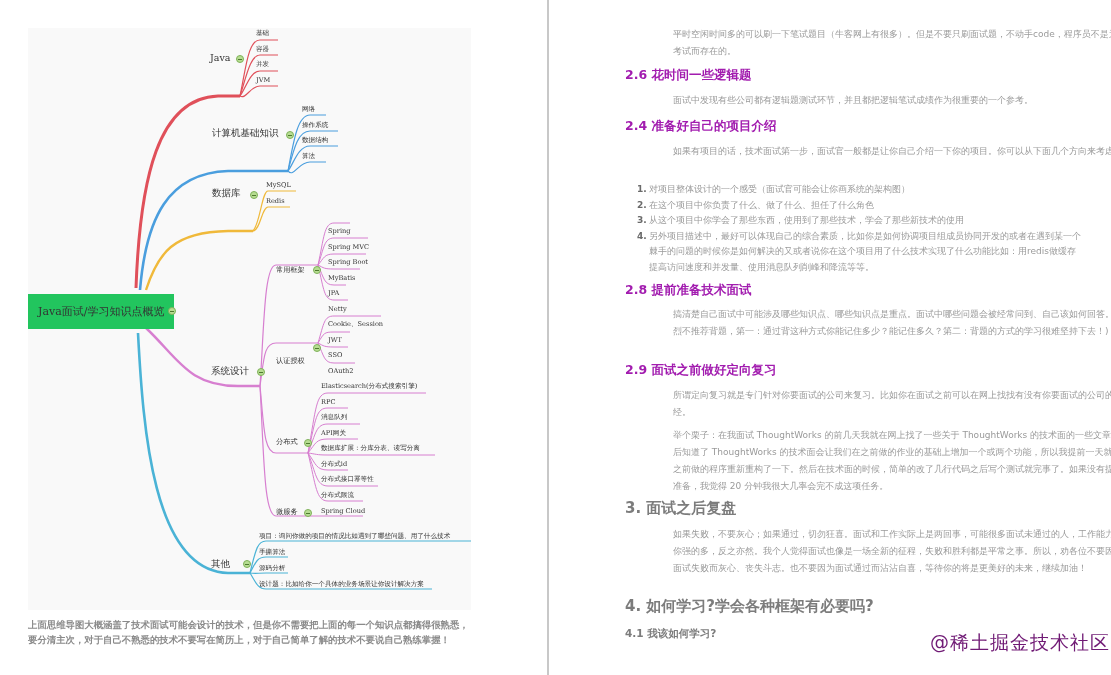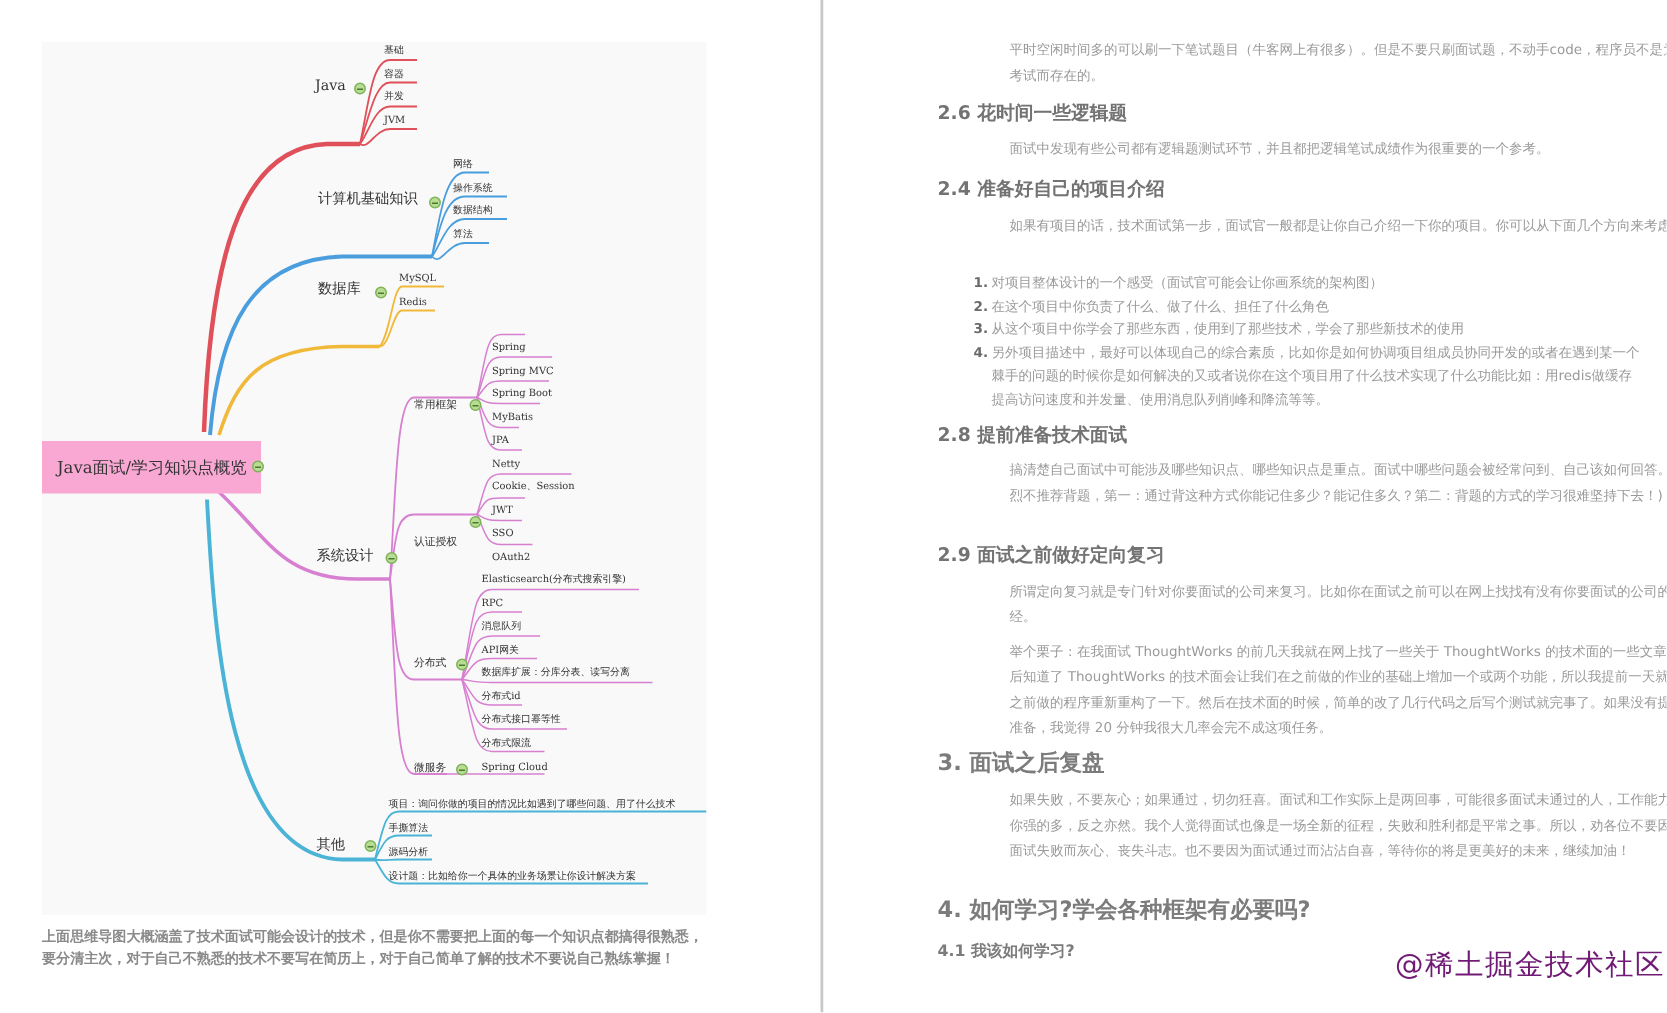--- a/index.html
+++ b/index.html
@@ -6,32 +6,32 @@
   html, body { width: 1111px; height: 675px; overflow: hidden; background: #ffffff; }
   body { font-family: "DejaVu Sans", "Liberation Sans", sans-serif; position: relative; }
 
   .page-left { position: absolute; left: 0; top: 0; width: 547px; height: 675px; background: #fff; }
   .page-divider { position: absolute; left: 547px; top: 0; width: 2px; height: 675px; background: #c8c8c8; }
   .page-right { position: absolute; left: 549px; top: 0; width: 562px; height: 675px; background: #fff; }
 
   .mindmap { position: absolute; left: 28px; top: 28px; width: 443px; height: 582px; background: #f9f9f9; }
   .mindmap svg { position: absolute; left: 0; top: 0; }
   .mm-text { position: absolute; font-family: "DejaVu Serif", "Liberation Serif", serif; color: #333; white-space: nowrap; line-height: 1; }
-  .mm-root { font-size: 11px; background: #f9a8d4; padding: 12px 10px; }
+  .mm-root { font-size: 11px; background: #22c55e; padding: 12px 10px; }
   .mm-l1 { font-size: 9.5px; }
   .mm-l2 { font-size: 7.2px; }
   .mm-l3 { font-size: 6.6px; }
   .mm-toggle { position: absolute; width: 8px; height: 8px; border-radius: 50%; background: #b7dd92; border: 1px solid #7fb25a; }
   .mm-toggle::after { content: ""; position: absolute; left: 1px; right: 1px; top: 3px; height: 1px; background: #4e7a30; }
 
   .caption { position: absolute; left: 28px; top: 617px; width: 445px; font-size: 9.4px; line-height: 15px; color: #8a8a8a; font-weight: bold; }
 
   .doc { position: absolute; left: 625px; top: 0; width: 458px; color: #9a9a9a; font-size: 9px; }
   .doc p { position: absolute; left: 0; width: 458px; line-height: 17px; margin-left: 48px; }
-  .doc h3 { position: absolute; left: 0; color: #737373; font-weight: bold; font-size: 12.5px; white-space: nowrap; }
+  .doc h3 { position: absolute; left: 0; color: #a21caf; font-weight: bold; font-size: 12.5px; white-space: nowrap; }
   .doc h2 { position: absolute; left: 0; color: #7c7c7c; font-weight: bold; font-size: 15px; white-space: nowrap; }
   .doc h4 { position: absolute; left: 0; color: #7c7c7c; font-weight: bold; font-size: 10.5px; white-space: nowrap; }
   .doc ol { position: absolute; left: 12px; width: 446px; list-style: none; }
   .doc ol li { line-height: 15.5px; padding-left: 12px; text-indent: -12px; }
   .doc ol li .num { color: #6a6a6a; font-weight: bold; display: inline-block; width: 12px; text-indent: 0; }
 
   .watermark { position: absolute; left: 930px; top: 630px; font-size: 19px; color: #701a75; white-space: nowrap; letter-spacing: 1px; }
 </style>
 </head>
 <body>
@@ -163,21 +163,21 @@
 <div class="page-divider"></div>
 
 <div class="page-right"></div>
 
 <div class="doc">
   <p style="top:26px;">平时空闲时间多的可以刷一下笔试题目（牛客网上有很多）。但是不要只刷面试题，不动手code，程序员不是为了考试而存在的。</p>
   <h3 style="top:67px;">2.6 花时间一些逻辑题</h3>
   <p style="top:92px;">面试中发现有些公司都有逻辑题测试环节，并且都把逻辑笔试成绩作为很重要的一个参考。</p>
   <h3 style="top:118px;">2.4 准备好自己的项目介绍</h3>
   <p style="top:143px;">如果有项目的话，技术面试第一步，面试官一般都是让你自己介绍一下你的项目。你可以从下面几个方向来考虑：</p>
-  <ol style="top:182px;margin-left:12px;">
+  <ol style="top:182px;">
     <li><span class="num">1.</span><span>对项目整体设计的一个感受（面试官可能会让你画系统的架构图）</span></li>
     <li><span class="num">2.</span><span>在这个项目中你负责了什么、做了什么、担任了什么角色</span></li>
     <li><span class="num">3.</span><span>从这个项目中你学会了那些东西，使用到了那些技术，学会了那些新技术的使用</span></li>
     <li><span class="num">4.</span><span>另外项目描述中，最好可以体现自己的综合素质，比如你是如何协调项目组成员协同开发的或者在遇到某一个棘手的问题的时候你是如何解决的又或者说你在这个项目用了什么技术实现了什么功能比如：用redis做缓存提高访问速度和并发量、使用消息队列削峰和降流等等。</span></li>
   </ol>
   <h3 style="top:282px;">2.8 提前准备技术面试</h3>
   <p style="top:306px;">搞清楚自己面试中可能涉及哪些知识点、哪些知识点是重点。面试中哪些问题会被经常问到、自己该如何回答。(强烈不推荐背题，第一：通过背这种方式你能记住多少？能记住多久？第二：背题的方式的学习很难坚持下去！)</p>
   <h3 style="top:362px;">2.9 面试之前做好定向复习</h3>
   <p style="top:387px;">所谓定向复习就是专门针对你要面试的公司来复习。比如你在面试之前可以在网上找找有没有你要面试的公司的面经。</p>
   <p style="top:427px;">举个栗子：在我面试 ThoughtWorks 的前几天我就在网上找了一些关于 ThoughtWorks 的技术面的一些文章。然后知道了 ThoughtWorks 的技术面会让我们在之前做的作业的基础上增加一个或两个功能，所以我提前一天就把我之前做的程序重新重构了一下。然后在技术面的时候，简单的改了几行代码之后写个测试就完事了。如果没有提前准备，我觉得 20 分钟我很大几率会完不成这项任务。</p>

